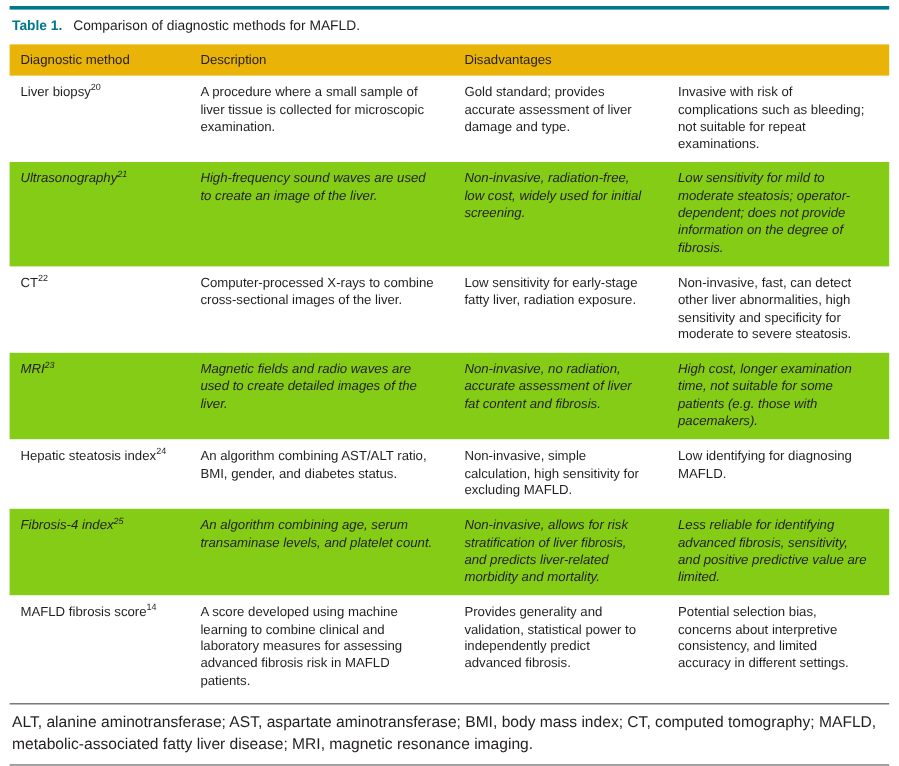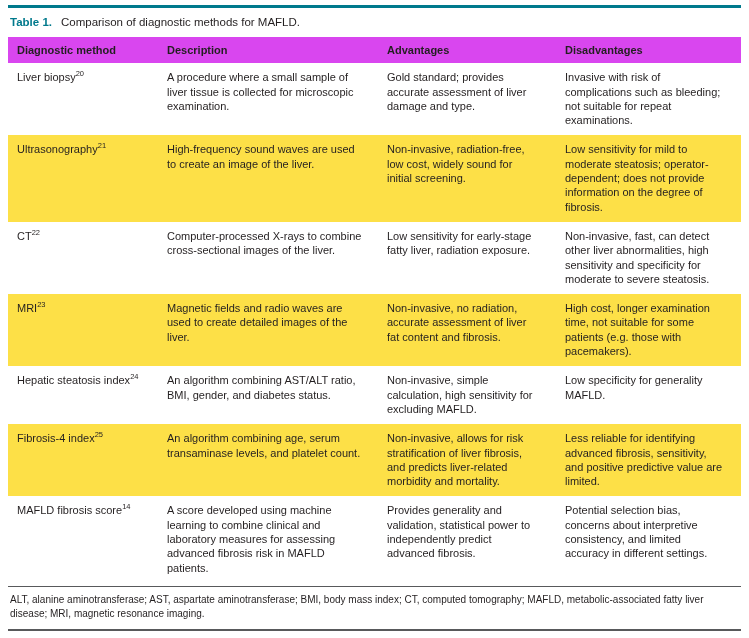--- a/index.html
+++ b/index.html
@@ -36,42 +36,43 @@
   .tbl {
     width: 733px;
     font-size: 11px;
     line-height: 1.3;
   }
   .row {
     display: grid;
     grid-template-columns: 150px 220px 178px 185px;
   }
   .row.shaded {
-    background: #fde047;
+    background: #84cc16;
+    font-style: italic;
   }
   .row.header {
-    background: #d946ef;
-    font-weight: bold;
+    background: #eab308;
+    font-weight: normal;
   }
   .cell {
     padding: 7px 16px 8px 9px;
   }
   .row.header .cell {
     padding: 6px 16px 6px 9px;
   }
   sup {
     font-size: 7.5px;
     line-height: 0;
   }
   .footnote-rule {
     border-top: 1px solid #58595b;
     margin-top: 3px;
   }
   .footnote {
-    font-size: 10px;
+    font-size: 13px;
     line-height: 1.4;
     padding: 6px 2px 8px 2px;
   }
   .bottom-rule {
     border-top: 2.5px solid #58595b;
     margin-bottom: 4px;
   }
 </style>
 </head>
 <body>
@@ -82,35 +83,34 @@
 
   <div class="caption">
     <span class="caption-label">Table 1.</span><span>Comparison of diagnostic methods for MAFLD.</span>
   </div>
 
   <div class="tbl">
 
     <div class="row header">
       <div class="cell">Diagnostic method</div>
       <div class="cell">Description</div>
-      <div class="cell">Advantages</div>
       <div class="cell">Disadvantages</div>
     </div>
 
     <div class="row">
       <div class="cell"><span>Liver biopsy</span><sup>20</sup></div>
       <div class="cell">A procedure where a small sample of liver tissue is collected for microscopic examination.</div>
       <div class="cell">Gold standard; provides accurate assessment of liver damage and type.</div>
       <div class="cell">Invasive with risk of complications such as bleeding; not suitable for repeat examinations.</div>
     </div>
 
     <div class="row shaded">
       <div class="cell"><span>Ultrasonography</span><sup>21</sup></div>
       <div class="cell">High-frequency sound waves are used to create an image of the liver.</div>
-      <div class="cell">Non-invasive, radiation-free, low cost, widely sound for initial screening.</div>
+      <div class="cell">Non-invasive, radiation-free, low cost, widely used for initial screening.</div>
       <div class="cell">Low sensitivity for mild to moderate steatosis; operator-dependent; does not provide information on the degree of fibrosis.</div>
     </div>
 
     <div class="row">
       <div class="cell"><span>CT</span><sup>22</sup></div>
       <div class="cell">Computer-processed X-rays to combine cross-sectional images of the liver.</div>
       <div class="cell">Low sensitivity for early-stage fatty liver, radiation exposure.</div>
       <div class="cell">Non-invasive, fast, can detect other liver abnormalities, high sensitivity and specificity for moderate to severe steatosis.</div>
     </div>
 
@@ -118,21 +118,21 @@
       <div class="cell"><span>MRI</span><sup>23</sup></div>
       <div class="cell">Magnetic fields and radio waves are used to create detailed images of the liver.</div>
       <div class="cell">Non-invasive, no radiation, accurate assessment of liver fat content and fibrosis.</div>
       <div class="cell">High cost, longer examination time, not suitable for some patients (e.g. those with pacemakers).</div>
     </div>
 
     <div class="row">
       <div class="cell"><span>Hepatic steatosis index</span><sup>24</sup></div>
       <div class="cell">An algorithm combining AST/ALT ratio, BMI, gender, and diabetes status.</div>
       <div class="cell">Non-invasive, simple calculation, high sensitivity for excluding MAFLD.</div>
-      <div class="cell">Low specificity for generality MAFLD.</div>
+      <div class="cell">Low identifying for diagnosing MAFLD.</div>
     </div>
 
     <div class="row shaded">
       <div class="cell"><span>Fibrosis-4 index</span><sup>25</sup></div>
       <div class="cell">An algorithm combining age, serum transaminase levels, and platelet count.</div>
       <div class="cell">Non-invasive, allows for risk stratification of liver fibrosis, and predicts liver-related morbidity and mortality.</div>
       <div class="cell">Less reliable for identifying advanced fibrosis, sensitivity, and positive predictive value are limited.</div>
     </div>
 
     <div class="row">

